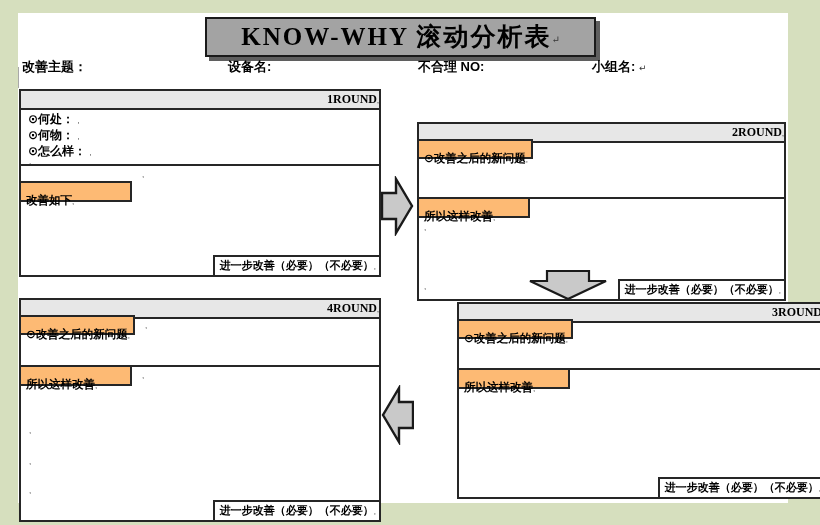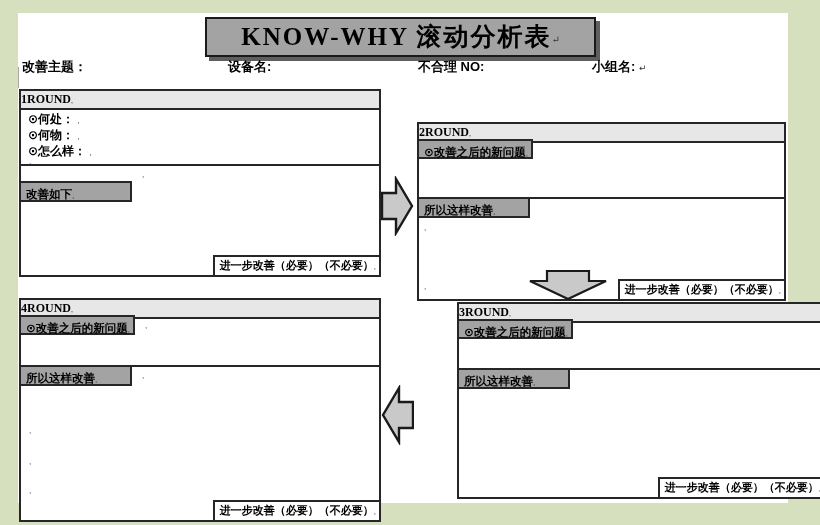--- a/index.html
+++ b/index.html
@@ -28,30 +28,30 @@
   .titlebox .ret{font-size:10px;font-weight:normal;letter-spacing:0;color:#333;vertical-align:middle;}
   .hdr{position:absolute;top:58px;font-weight:bold;font-size:13px;white-space:nowrap;}
   .hdr .ret{font-size:9px;font-weight:normal;color:#333;}
   .vline{position:absolute;left:18px;top:67px;width:1px;height:21px;background:#a8a8a8;}
   .box{
     position:absolute;background:#fff;border:2px solid #262626;box-sizing:border-box;
   }
   .roundbar{
     position:absolute;left:0;right:0;top:0;height:17px;
     background:#e7e7e7;border-bottom:2px solid #262626;
-    text-align:left;
+    text-align:right;
     font-family:"Liberation Serif","DejaVu Serif",serif;
     font-weight:bold;font-size:12px;line-height:16px;
   }
   .pm{font-size:8px;color:#333;font-weight:normal;}
   .item{position:absolute;left:7px;font-weight:bold;font-size:12px;white-space:nowrap;}
   .divider{position:absolute;left:0;right:0;border-top:2px solid #262626;}
   .lblbox{
-    position:absolute;left:-2px;background:#a3a3a3;border:2px solid #262626;box-sizing:border-box;
-    font-weight:bold;font-size:11.5px;padding:4px 3px 0 5px;white-space:nowrap;
+    position:absolute;left:-2px;background:#fdba74;border:2px solid #262626;box-sizing:border-box;
+    font-weight:bold;font-size:11.5px;padding:10px 3px 0 5px;white-space:nowrap;
   }
   .footerbox{
     position:absolute;right:-2px;bottom:-2px;
     background:#fff;border:2px solid #262626;box-sizing:border-box;
     font-weight:bold;font-size:11px;line-height:15px;padding:1px 3px 1px 5px;white-space:nowrap;
   }
   .freepm{position:absolute;font-size:8px;color:#333;}
   .arrow{position:absolute;}
 </style>
 </head>

